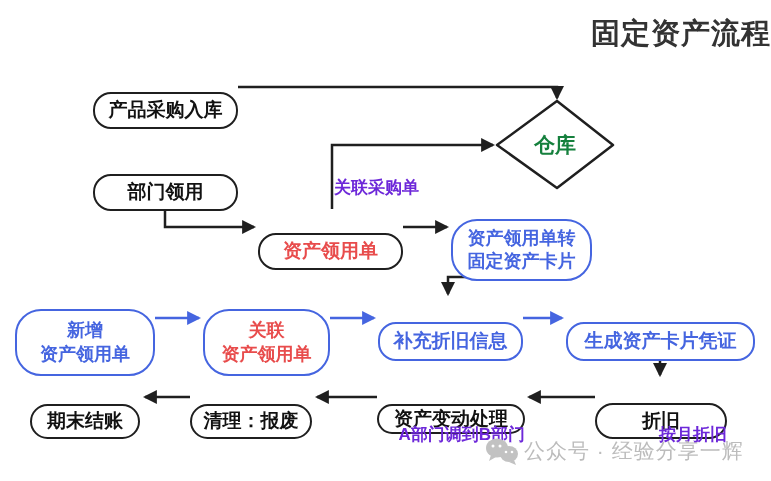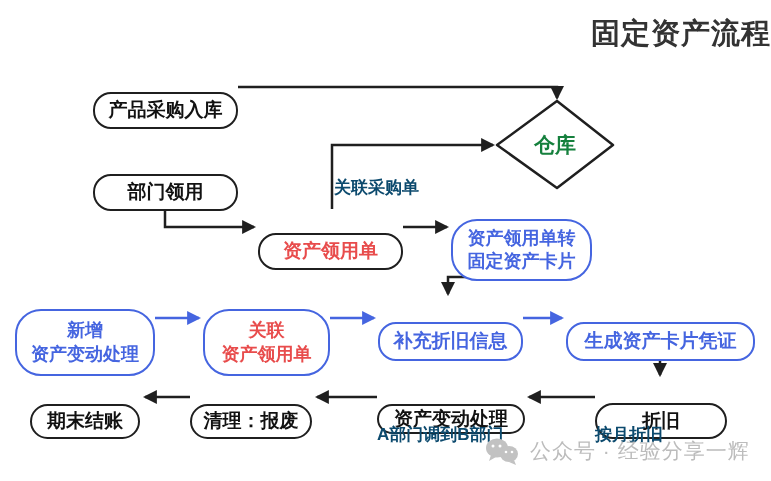--- a/index.html
+++ b/index.html
@@ -14,22 +14,22 @@
   .bk{border:2.5px solid #1f1f1f;color:#111;}
   .bl{border:2.5px solid #4565e0;color:#4565e0;}
   .bk-red{border:2.5px solid #1f1f1f;color:#e84c4c;}
   .bl-red{border:2.5px solid #4565e0;color:#e84c4c;}
   .r18{border-radius:18px;}
   .r24{border-radius:26px;}
   .fs19{font-size:19px;}
   .fs18{font-size:18px;}
   .diamond-label{position:absolute;display:flex;align-items:center;justify-content:center;
         font-weight:bold;color:#15803d;font-size:21px;}
-  .note{position:absolute;font-weight:bold;color:#0c4a6e;font-size:17px;text-align:left;}
-  .watermark{position:absolute;left:485px;top:437px;display:flex;align-items:center;gap:11px;}
+  .note{position:absolute;font-weight:bold;color:#6d28d9;font-size:17px;text-align:right;}
+  .watermark{position:absolute;left:485px;top:437px;display:flex;align-items:center;gap:5px;}
   .watermark-text{color:#bcbcbc;font-size:21px;letter-spacing:1px;white-space:nowrap;}
 </style>
 </head>
 <body>
 
 <div class="canvas">
 
   <div class="title">固定资产流程</div>
 
   <svg class="layer" width="771" height="481" viewBox="0 0 771 481">
@@ -68,21 +68,21 @@
   <div class="node bk r18 fs19" style="left:93px;top:150px;width:145px;height:37px;">部门领用</div>
 
   <div class="diamond-label" style="left:497px;top:127px;width:116px;height:36px;">仓库</div>
 
   <div class="node bk-red r18 fs19" style="left:258px;top:209px;width:145px;height:37px;">资产领用单</div>
 
   <div class="node bl r24 fs18" style="left:451px;top:195px;width:141px;height:62px;">资产领用单转
 固定资产卡片</div>
 
   <div class="node bl r24 fs18" style="left:15px;top:285px;width:140px;height:67px;">新增
-资产变动处理</div>
+资产领用单</div>
 
   <div class="node bl-red r24 fs18" style="left:203px;top:285px;width:127px;height:67px;">关联
 资产领用单</div>
 
   <div class="node bl r18 fs19" style="left:378px;top:298px;width:145px;height:39px;">补充折旧信息</div>
 
   <div class="node bl r18 fs19" style="left:566px;top:298px;width:189px;height:39px;">生成资产卡片凭证</div>
 
   <div class="node bk r18 fs19" style="left:190px;top:380px;width:122px;height:35px;">清理：报废</div>
 

